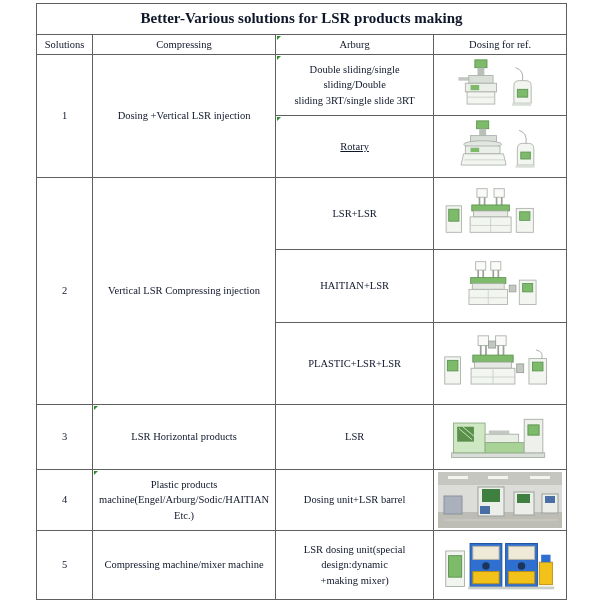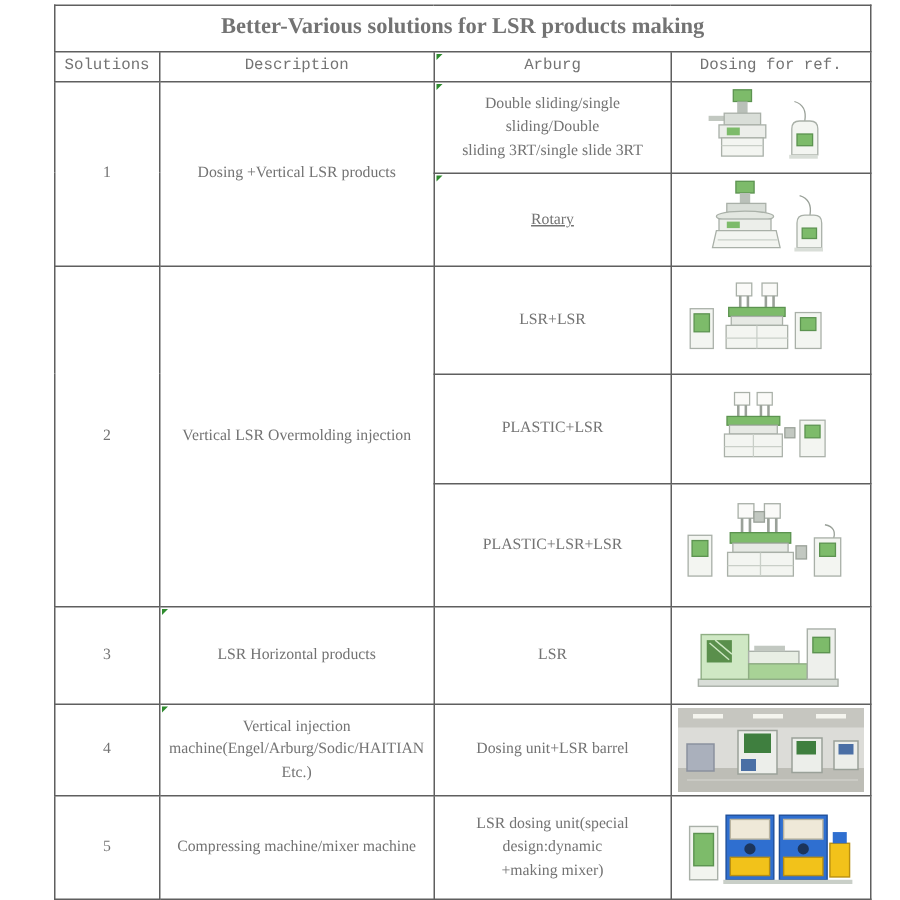--- a/index.html
+++ b/index.html
@@ -1,31 +1,31 @@
 <!DOCTYPE html>
 <html><head>
 <meta charset="utf-8">
 <style>
   html,body{margin:0;padding:0;background:#ffffff;}
   .page{position:relative;width:600px;height:600px;background:#ffffff;overflow:hidden;
-        font-family:"Liberation Serif", serif;color:#737373;}
+        font-family:"Liberation Serif", serif;color:#0f172a;}
   table.solutions{position:absolute;left:36px;top:3px;border-collapse:collapse;table-layout:fixed;}
   td,th{border:1px solid #5f5f5f;text-align:center;vertical-align:middle;
         font-size:10.5px;line-height:1.45;padding:2px 6px;font-weight:normal;}
   th.title-cell{font-size:15px;font-weight:bold;padding:4px 2px;}
   .head-cell{font-size:10.5px;}
   .pre{white-space:pre-line;margin-top:45px;}
   .photo-cell{padding:2px;}
   .photo-cell svg{display:block;margin:0 auto;}
   
   .cmark{position:relative;}
   .cmark::before{content:"";position:absolute;top:1px;left:1px;width:0;height:0;
     border-top:4px solid #2e8b2e;border-right:4px solid transparent;}
   
-  tr.h-title{height:28px;} tr.h-head{height:20px;font-family:Liberation Mono, monospace;}
+  tr.h-title{height:28px;} tr.h-head{height:20px;}
   tr.h-r1a{height:61px;} tr.h-r1b{height:62px;text-decoration:underline;}
   tr.h-r2a{height:72px;} tr.h-r2b{height:73px;} tr.h-r2c{height:82px;}
   tr.h-r3{height:65px;}  tr.h-r4{height:61px;}  tr.h-r5{height:69px;}
 </style>
 </head>
 <body>
 
 <div class="page">
   <table class="solutions">
     <colgroup>
@@ -35,28 +35,28 @@
         <col style="width:133px">
     </colgroup>
 
     <tbody>
         <tr class="h-title">
       <th colspan="4" class="title-cell">Better-Various solutions for LSR products making</th>
     </tr>
 
     <tr class="h-head">
       <td class="head-cell">Solutions</td>
-      <td class="head-cell">Description</td>
+      <td class="head-cell">Compressing</td>
       <td class="head-cell cmark">Arburg</td>
       <td class="head-cell">Dosing for ref.</td>
     </tr>
 
     <tr class="h-r1a">
       <td rowspan="2">1</td>
-      <td rowspan="2" class="pre">Dosing +Vertical LSR products</td>
+      <td rowspan="2" class="pre">Dosing +Vertical LSR injection</td>
       <td class="pre cmark">Double sliding/single sliding/Double
 sliding 3RT/single slide 3RT</td>
       <td class="photo-cell">
         <svg viewBox="0 0 120 62" width="104" height="54">
           <rect x="31" y="2" width="14" height="9" fill="#7dbb6a" stroke="#5c9350"></rect>
           <rect x="34" y="11" width="8" height="9" fill="#b9c0b9"></rect>
           <rect x="12" y="22" width="14" height="4" fill="#c2c8c1"></rect>
           <rect x="24" y="20" width="28" height="9" fill="#d9ded8" stroke="#a9b0a8"></rect>
           <rect x="20" y="29" width="36" height="10" fill="#eceeea" stroke="#a9b0a8"></rect>
           <rect x="26" y="31" width="10" height="6" fill="#7dbb6a"></rect>
@@ -85,21 +85,21 @@
           <path d="M90 28 q2 -12 -8 -15" fill="none" stroke="#9aa199"></path>
           <path d="M80 53 v-19 q0 -6 6 -6 h7 q6 0 6 6 v19 z" fill="#f3f5f1" stroke="#a9b0a8"></path>
           <rect x="84" y="38" width="11" height="8" fill="#7dbb6a" stroke="#5c9350"></rect>
           <rect x="78" y="53" width="22" height="3" fill="#d9ded8"></rect>
         </svg>
       </td>
     </tr>
 
     <tr class="h-r2a">
       <td rowspan="3">2</td>
-      <td rowspan="3" class="pre">Vertical LSR Overmolding injection</td>
+      <td rowspan="3" class="pre">Vertical LSR Compressing injection</td>
       <td>LSR+LSR</td>
       <td class="photo-cell">
         <svg viewBox="0 0 130 62" width="112" height="53">
           <rect x="2" y="22" width="18" height="31" fill="#f3f5f1" stroke="#a9b0a8"></rect>
           <rect x="5" y="26" width="12" height="14" fill="#7dbb6a" stroke="#5c9350"></rect>
           <rect x="38" y="2" width="12" height="10" fill="#fafaf8" stroke="#a9b0a8"></rect>
           <rect x="58" y="2" width="12" height="10" fill="#fafaf8" stroke="#a9b0a8"></rect>
           <rect x="40" y="12" width="2" height="9" fill="#9aa199"></rect>
               <rect x="46" y="12" width="2" height="9" fill="#9aa199"></rect>
           <rect x="60" y="12" width="2" height="9" fill="#9aa199"></rect>
@@ -109,21 +109,21 @@
           <rect x="30" y="35" width="48" height="18" fill="#f3f5f1" stroke="#a9b0a8"></rect>
           <line x1="54" y1="35" x2="54" y2="53" stroke="#c9cfc8"></line>
           <line x1="30" y1="45" x2="78" y2="45" stroke="#c9cfc8"></line>
           <rect x="84" y="25" width="20" height="28" fill="#f3f5f1" stroke="#a9b0a8"></rect>
           <rect x="88" y="29" width="12" height="10" fill="#7dbb6a" stroke="#5c9350"></rect>
         </svg>
       </td>
     </tr>
 
     <tr class="h-r2b">
-      <td>PLASTIC+LSR</td>
+      <td>HAITIAN+LSR</td>
       <td class="photo-cell">
         <svg viewBox="0 0 130 62" width="110" height="52">
           <rect x="36" y="2" width="12" height="10" fill="#fafaf8" stroke="#a9b0a8"></rect>
           <rect x="54" y="2" width="12" height="10" fill="#fafaf8" stroke="#a9b0a8"></rect>
           <rect x="38" y="12" width="2" height="9" fill="#9aa199"></rect>
               <rect x="44" y="12" width="2" height="9" fill="#9aa199"></rect>
           <rect x="56" y="12" width="2" height="9" fill="#9aa199"></rect>
               <rect x="62" y="12" width="2" height="9" fill="#9aa199"></rect>
           <rect x="30" y="21" width="42" height="7" fill="#7dbb6a" stroke="#5c9350"></rect>
           <rect x="32" y="28" width="38" height="7" fill="#e6e9e4" stroke="#a9b0a8"></rect>
@@ -178,21 +178,21 @@
           <rect x="44" y="35" width="42" height="11" fill="#a8d296" stroke="#8fae84"></rect>
           <rect x="48" y="22" width="22" height="4" fill="#c2c8c1"></rect>
           <rect x="86" y="10" width="20" height="36" fill="#eef0ec" stroke="#a9b0a8"></rect>
           <rect x="90" y="16" width="12" height="11" fill="#7dbb6a" stroke="#5c9350"></rect>
         </svg>
       </td>
     </tr>
 
     <tr class="h-r4">
       <td>4</td>
-      <td class="pre cmark">Vertical injection
+      <td class="pre cmark">Plastic products
 machine(Engel/Arburg/Sodic/HAITIAN Etc.)</td>
       <td>Dosing unit+LSR barrel</td>
       <td class="photo-cell">
         <svg viewBox="0 0 124 56" width="124" height="56">
           <rect width="124" height="56" fill="#dcdcd8"></rect>
           <rect width="124" height="13" fill="#c6c6c0"></rect>
           <rect x="10" y="4" width="20" height="3" fill="#f4f4ee"></rect>
           <rect x="50" y="4" width="20" height="3" fill="#f4f4ee"></rect>
           <rect x="92" y="4" width="20" height="3" fill="#f4f4ee"></rect>
           <rect y="40" width="124" height="16" fill="#bdbdb6"></rect>

